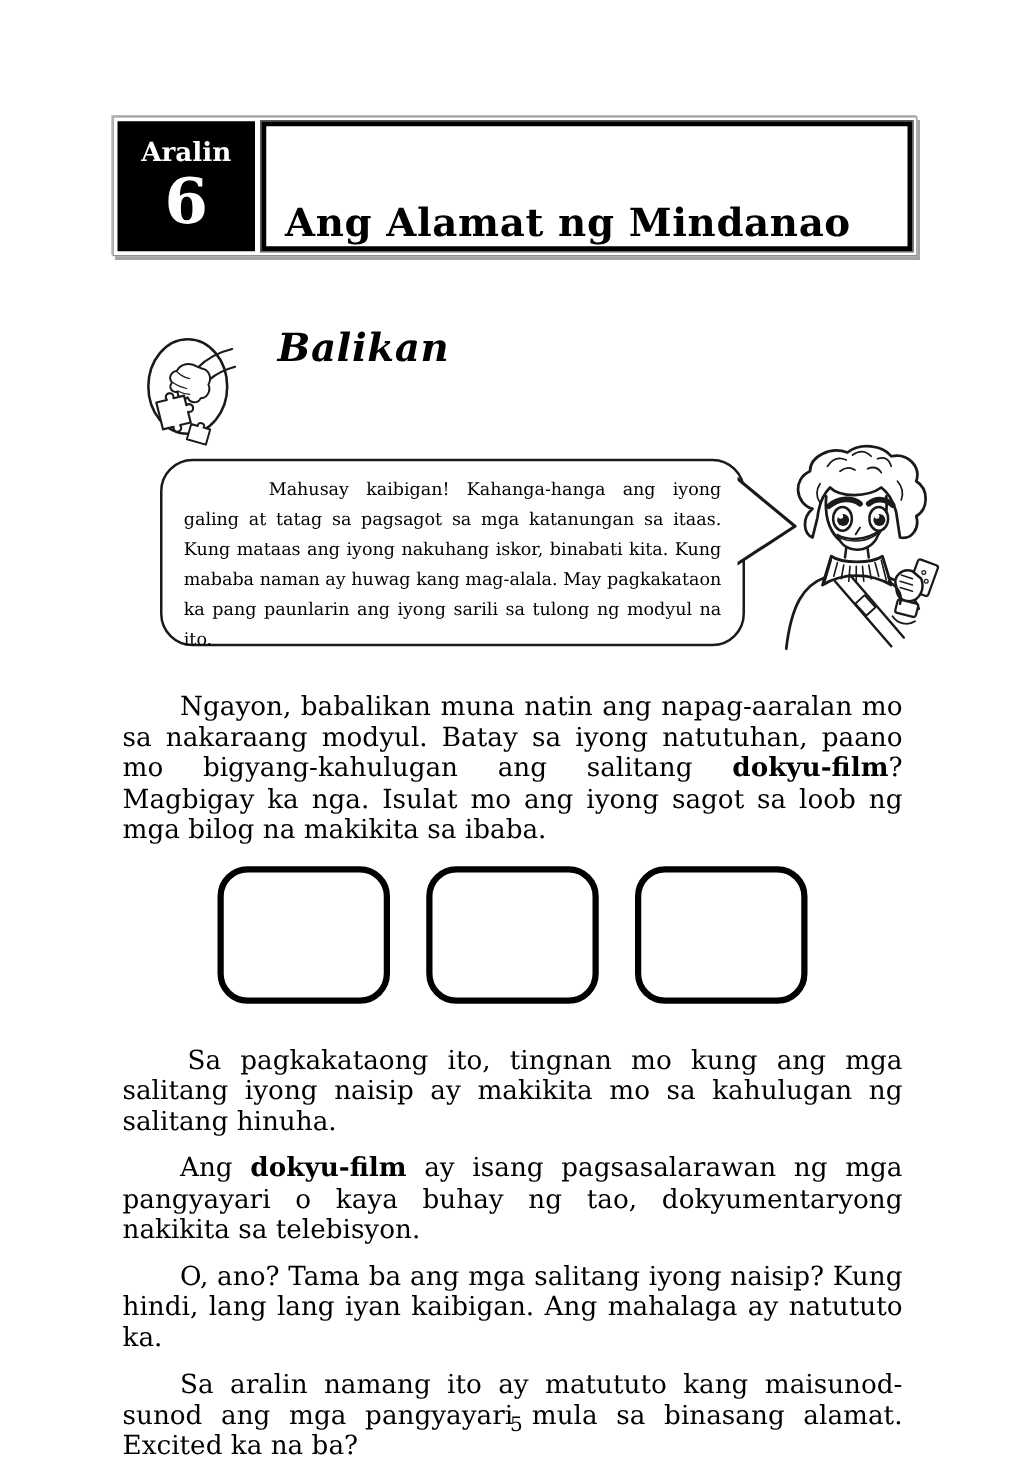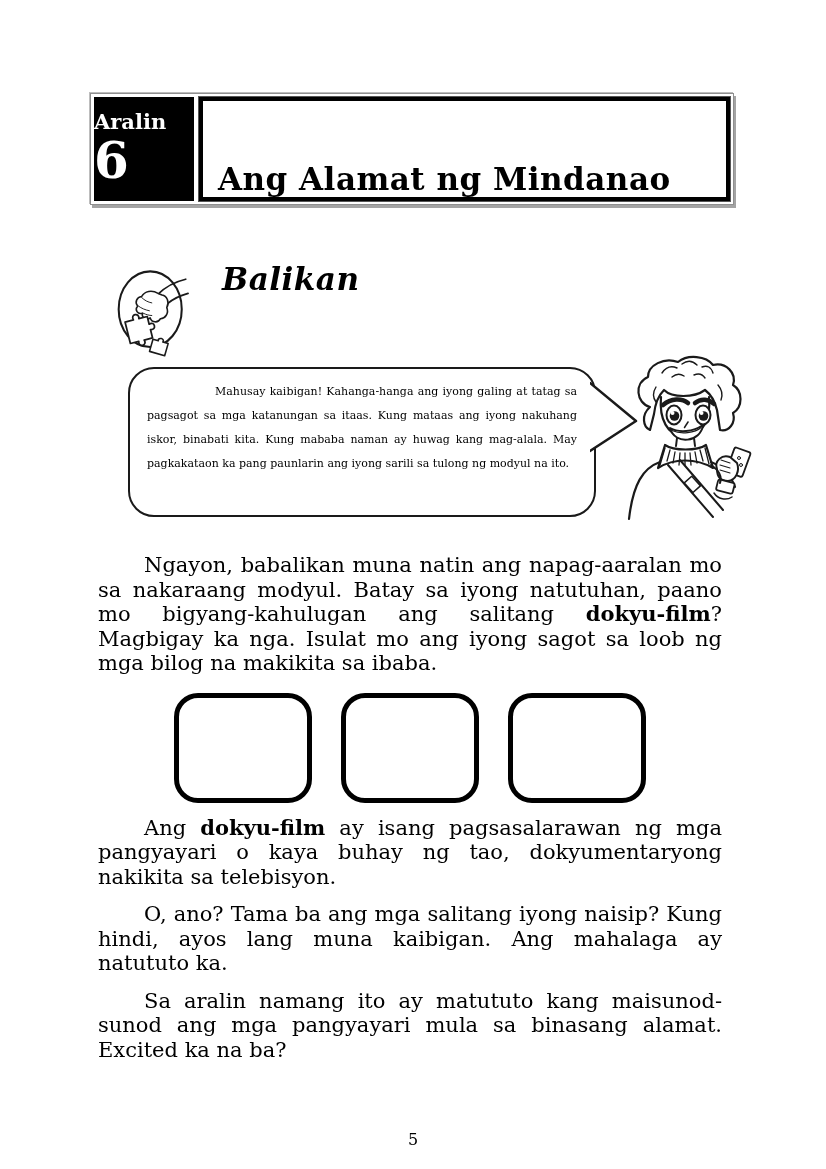--- a/index.html
+++ b/index.html
@@ -22,26 +22,26 @@
     gap: 5px;
     margin-left: -8px;
     width: 636px;
     height: 104px;
     border: 1px solid #8f8f8f;
     box-shadow: 2px 3px 0 rgba(90,90,90,0.55), -1px -1px 0 #bdbdbd;
     padding: 3px;
     background: #fff;
   }
   .lesson-badge {
-    width: 100px;
+    width: 110px;
     background: #000;
     color: #fff;
     display: flex;
     flex-direction: column;
-    align-items: flex-start;
+    align-items: center;
     justify-content: center;
     line-height: 1.05;
   }
   .badge-label { font-size: 21px; font-weight: bold; }
   .badge-number { font-size: 50px; font-weight: bold; margin-top: 2px; }
   .lesson-title-box {
     flex: 1;
     border: 4px solid #000;
     outline: 1px solid #555;
     display: flex;
@@ -77,21 +77,21 @@
     width: 468px; height: 150px;
     box-sizing: border-box;
     border: 2.5px solid #1a1a1a;
     border-radius: 26px;
     background: #fff;
     padding: 11px 17px 0 17px;
     z-index: 2;
   }
   .bubble p {
     margin: 0;
-    font-size: 11px;
+    font-size: 14px;
     line-height: 24px;
     text-align: justify;
     text-indent: 68px;
   }
   .bubble-tail {
     position: absolute;
     left: 100%;
     margin-left: -4px;
     top: 12px;
     z-index: 3;
@@ -241,22 +241,23 @@
     </section>
 
     <p class="para p1"><span>Ngayon, babalikan muna natin ang napag-aaralan mo sa nakaraang modyul. Batay sa iyong natutuhan, paano mo bigyang-kahulugan ang salitang </span><b>dokyu-film</b><span>? Magbigay ka nga. Isulat mo ang iyong sagot sa loob ng mga bilog na makikita sa ibaba.</span></p>
 
     <div class="boxes-row">
       <div class="answer-box"></div>
       <div class="answer-box"></div>
       <div class="answer-box"></div>
     </div>
 
+    <p class="para p2">Sa pagkakataong ito, tingnan mo kung ang mga salitang iyong naisip ay makikita mo sa kahulugan ng salitang hinuha.</p>
     <p class="para p3"><span>Ang </span><b>dokyu-film</b><span> ay isang pagsasalarawan ng mga pangyayari o kaya buhay ng tao, dokyumentaryong nakikita sa telebisyon.</span></p>
-    <p class="para p4">O, ano? Tama ba ang mga salitang iyong naisip? Kung hindi, ayos lang muna kaibigan. Ang mahalaga ay natututo ka.</p>
+    <p class="para p4">O, ano? Tama ba ang mga salitang iyong naisip? Kung hindi, lang lang iyan kaibigan. Ang mahalaga ay natututo ka.</p>
     <p class="para p5">Sa aralin namang ito ay matututo kang maisunod-sunod ang mga pangyayari mula sa binasang alamat. Excited ka na ba?</p>
 
   </div>
 
   <footer class="page-footer">
     <span class="page-number">5</span>
   </footer>
 </div>
 
 </body></html>

